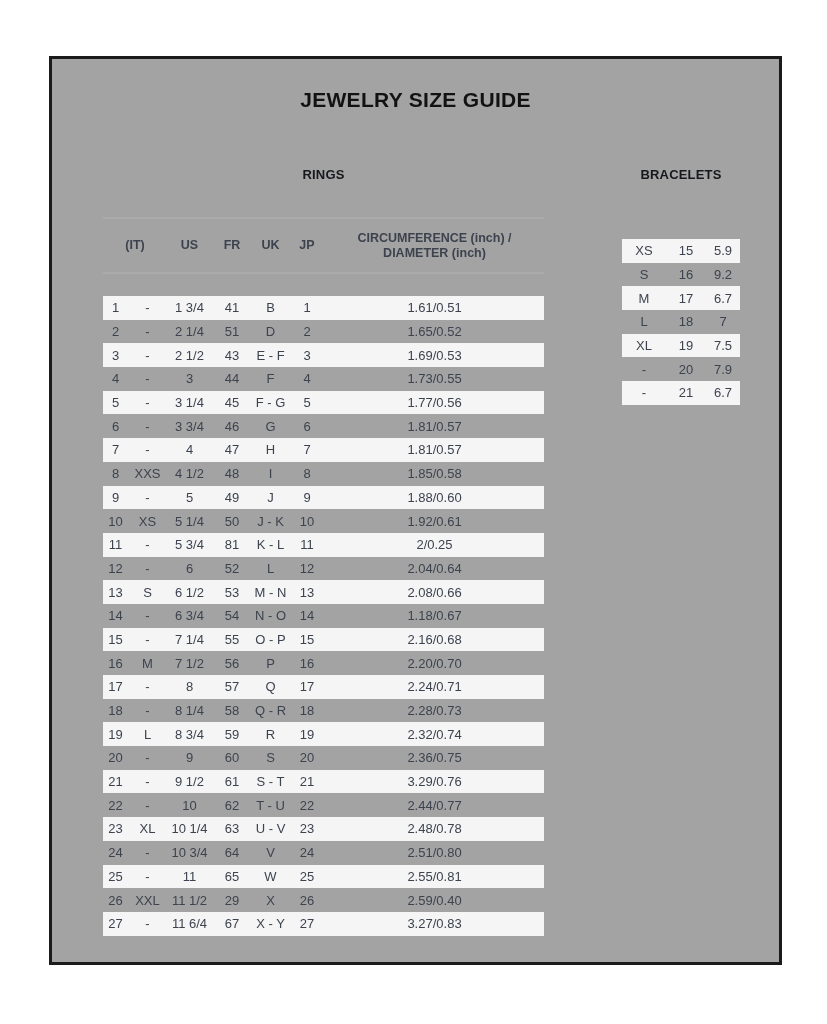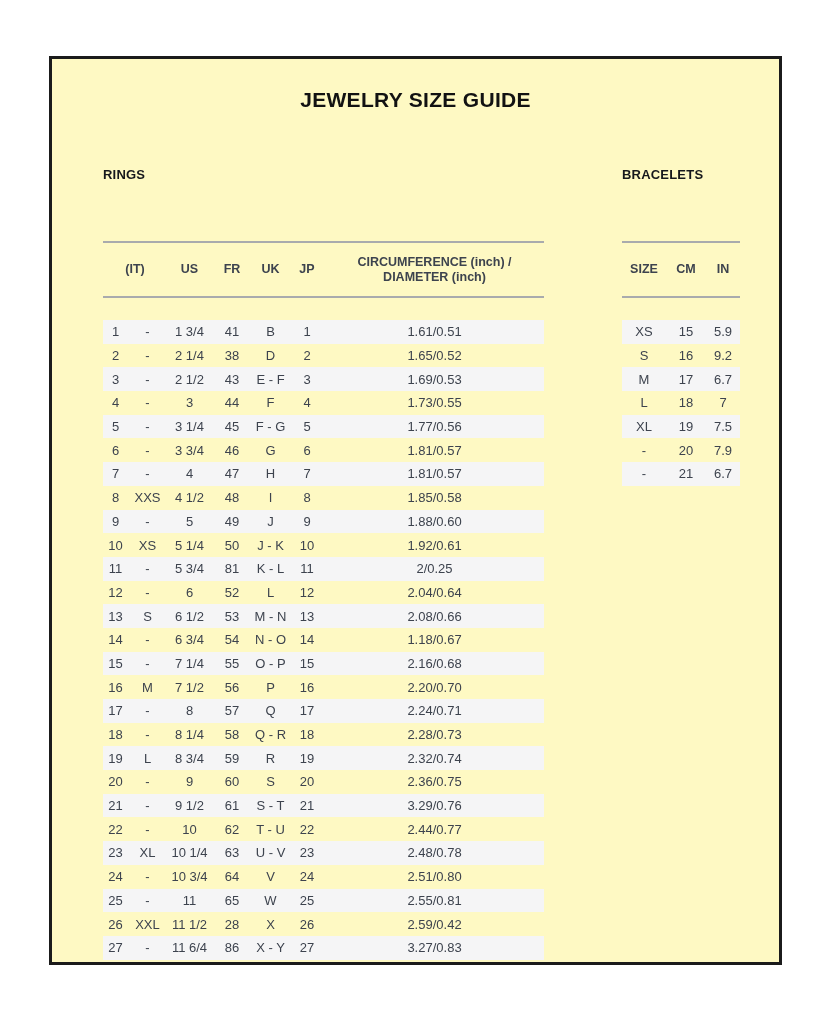--- a/index.html
+++ b/index.html
@@ -8,49 +8,49 @@
     background: #ffffff;
     font-family: "Liberation Sans", sans-serif;
     position: relative;
     overflow: hidden;
   }
   .frame {
     position: absolute;
     left: 49px; top: 56px;
     width: 733px; height: 909px;
     border: 3px solid #1b1b1b;
-    background: #fef9c3;
+    background: #a3a3a3;
   }
   .page-title {
     position: absolute;
     top: 29px; left: 0; right: 0;
     text-align: center;
     font-size: 21px;
     font-weight: 700;
     color: #121212;
     letter-spacing: 0.3px;
   }
   .section { position: absolute; top: 108px; }
   .section-rings    { left: 51px;  width: 441px; }
   .section-bracelets{ left: 570px; width: 118px; }
   .section-label {
     position: absolute; top: 0; left: 0; right: 0;
+    text-align: center;
     font-size: 13px;
     font-weight: 700;
     color: #16181c;
     letter-spacing: 0.2px;
   }
   .table-block { position: absolute; top: 50px; left: 0; right: 0; }
   .thead {
     border-top: 2px solid #a9abad;
     border-bottom: 2px solid #a9abad;
     height: 57px;
     display: grid;
     align-items: center;
-    margin-top: 24px;
   }
   .rings-grid    { grid-template-columns: 25px 39px 45px 40px 37px 36px 1fr; }
   .bracelet-grid { grid-template-columns: 44px 40px 34px; }
   .th {
     text-align: center;
     font-size: 12.5px;
     font-weight: 700;
     color: #3d434e;
     line-height: 15px;
   }
@@ -98,21 +98,21 @@
             <div class="td">1 3/4</div>
             <div class="td">41</div>
             <div class="td">B</div>
             <div class="td">1</div>
             <div class="td">1.61/0.51</div>
           </div>
           <div class="trow rings-grid">
             <div class="td">2</div>
             <div class="td">-</div>
             <div class="td">2 1/4</div>
-            <div class="td">38</div>
+            <div class="td">51</div>
             <div class="td">D</div>
             <div class="td">2</div>
             <div class="td">1.65/0.52</div>
           </div>
           <div class="trow rings-grid">
             <div class="td">3</div>
             <div class="td">-</div>
             <div class="td">2 1/2</div>
             <div class="td">43</div>
             <div class="td">E - F</div>
@@ -314,47 +314,42 @@
             <div class="td">11</div>
             <div class="td">65</div>
             <div class="td">W</div>
             <div class="td">25</div>
             <div class="td">2.55/0.81</div>
           </div>
           <div class="trow rings-grid">
             <div class="td">26</div>
             <div class="td">XXL</div>
             <div class="td">11 1/2</div>
-            <div class="td">28</div>
+            <div class="td">29</div>
             <div class="td">X</div>
             <div class="td">26</div>
-            <div class="td">2.59/0.42</div>
+            <div class="td">2.59/0.40</div>
           </div>
           <div class="trow rings-grid">
             <div class="td">27</div>
             <div class="td">-</div>
             <div class="td">11 6/4</div>
-            <div class="td">86</div>
+            <div class="td">67</div>
             <div class="td">X - Y</div>
             <div class="td">27</div>
             <div class="td">3.27/0.83</div>
           </div>
         </div>
     </div>
   </div>
 
   <div class="section section-bracelets">
     <div class="section-label">BRACELETS</div>
 
     <div class="table-block">
-      <div class="thead bracelet-grid">
-        <div class="th">SIZE</div>
-        <div class="th">CM</div>
-        <div class="th">IN</div>
-      </div>
       <div class="tbody" id="bracelets-body">
           <div class="trow bracelet-grid">
             <div class="td">XS</div>
             <div class="td">15</div>
             <div class="td">5.9</div>
           </div>
           <div class="trow bracelet-grid">
             <div class="td">S</div>
             <div class="td">16</div>
             <div class="td">9.2</div>

